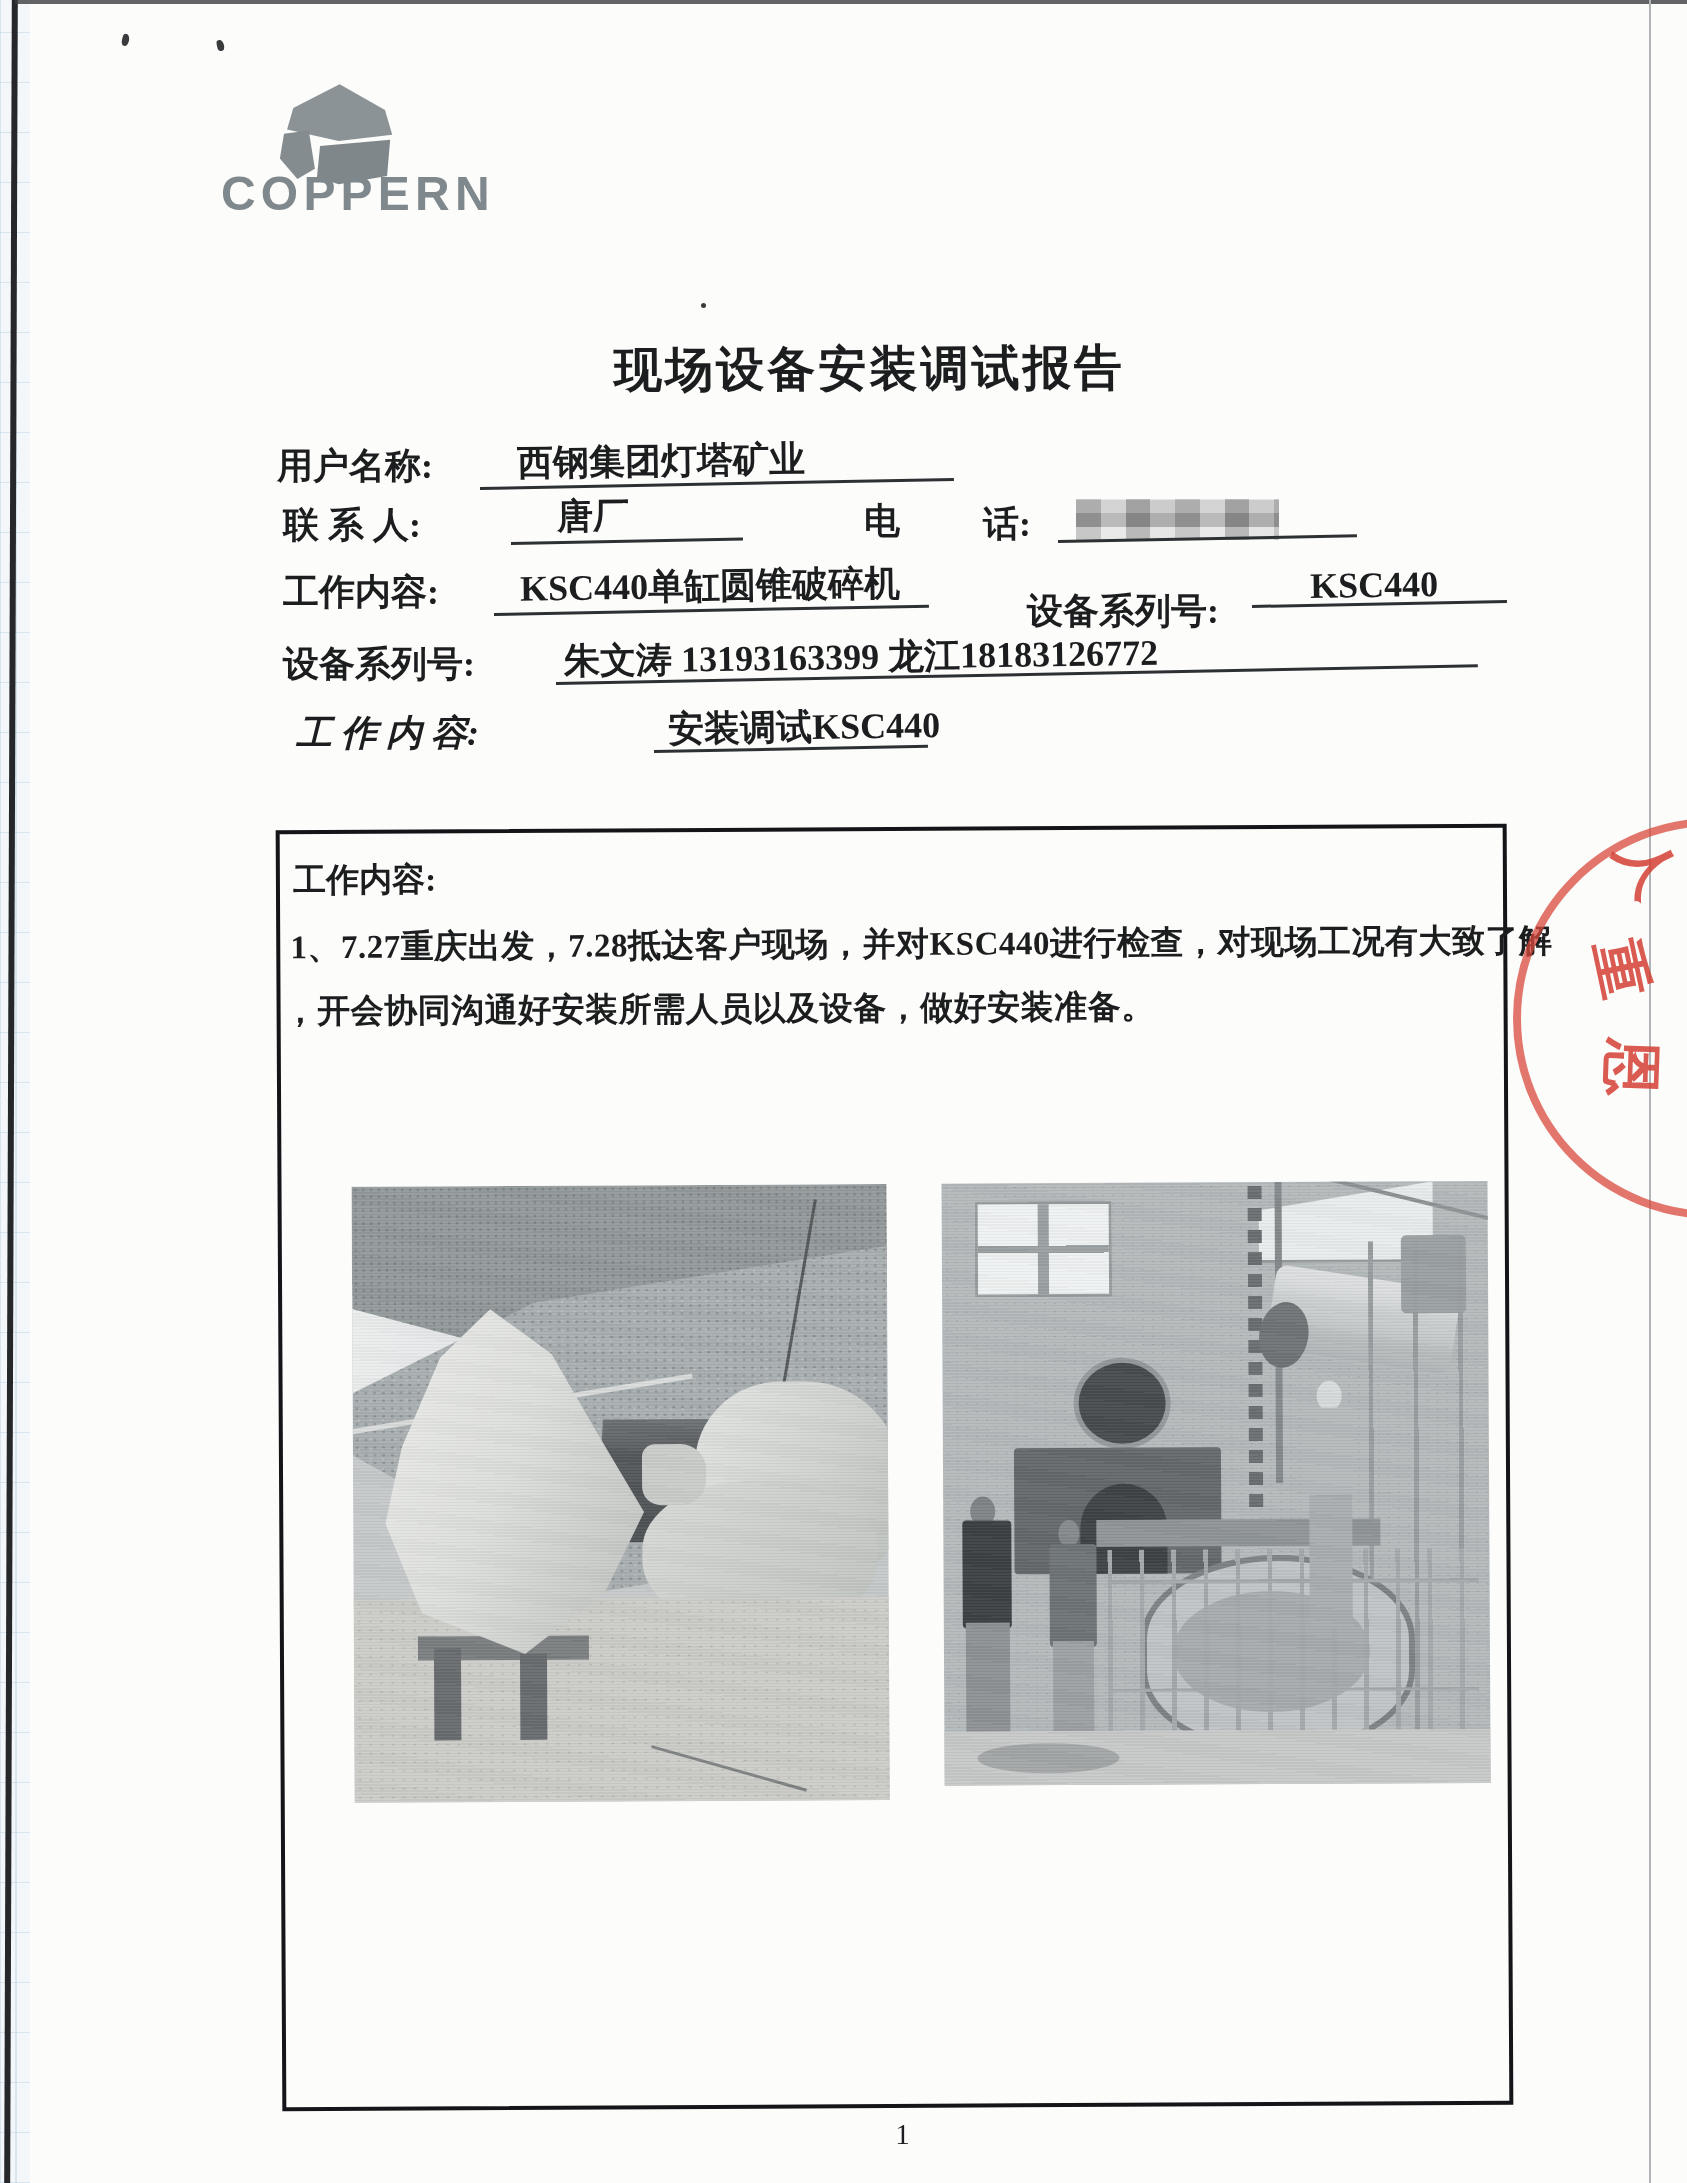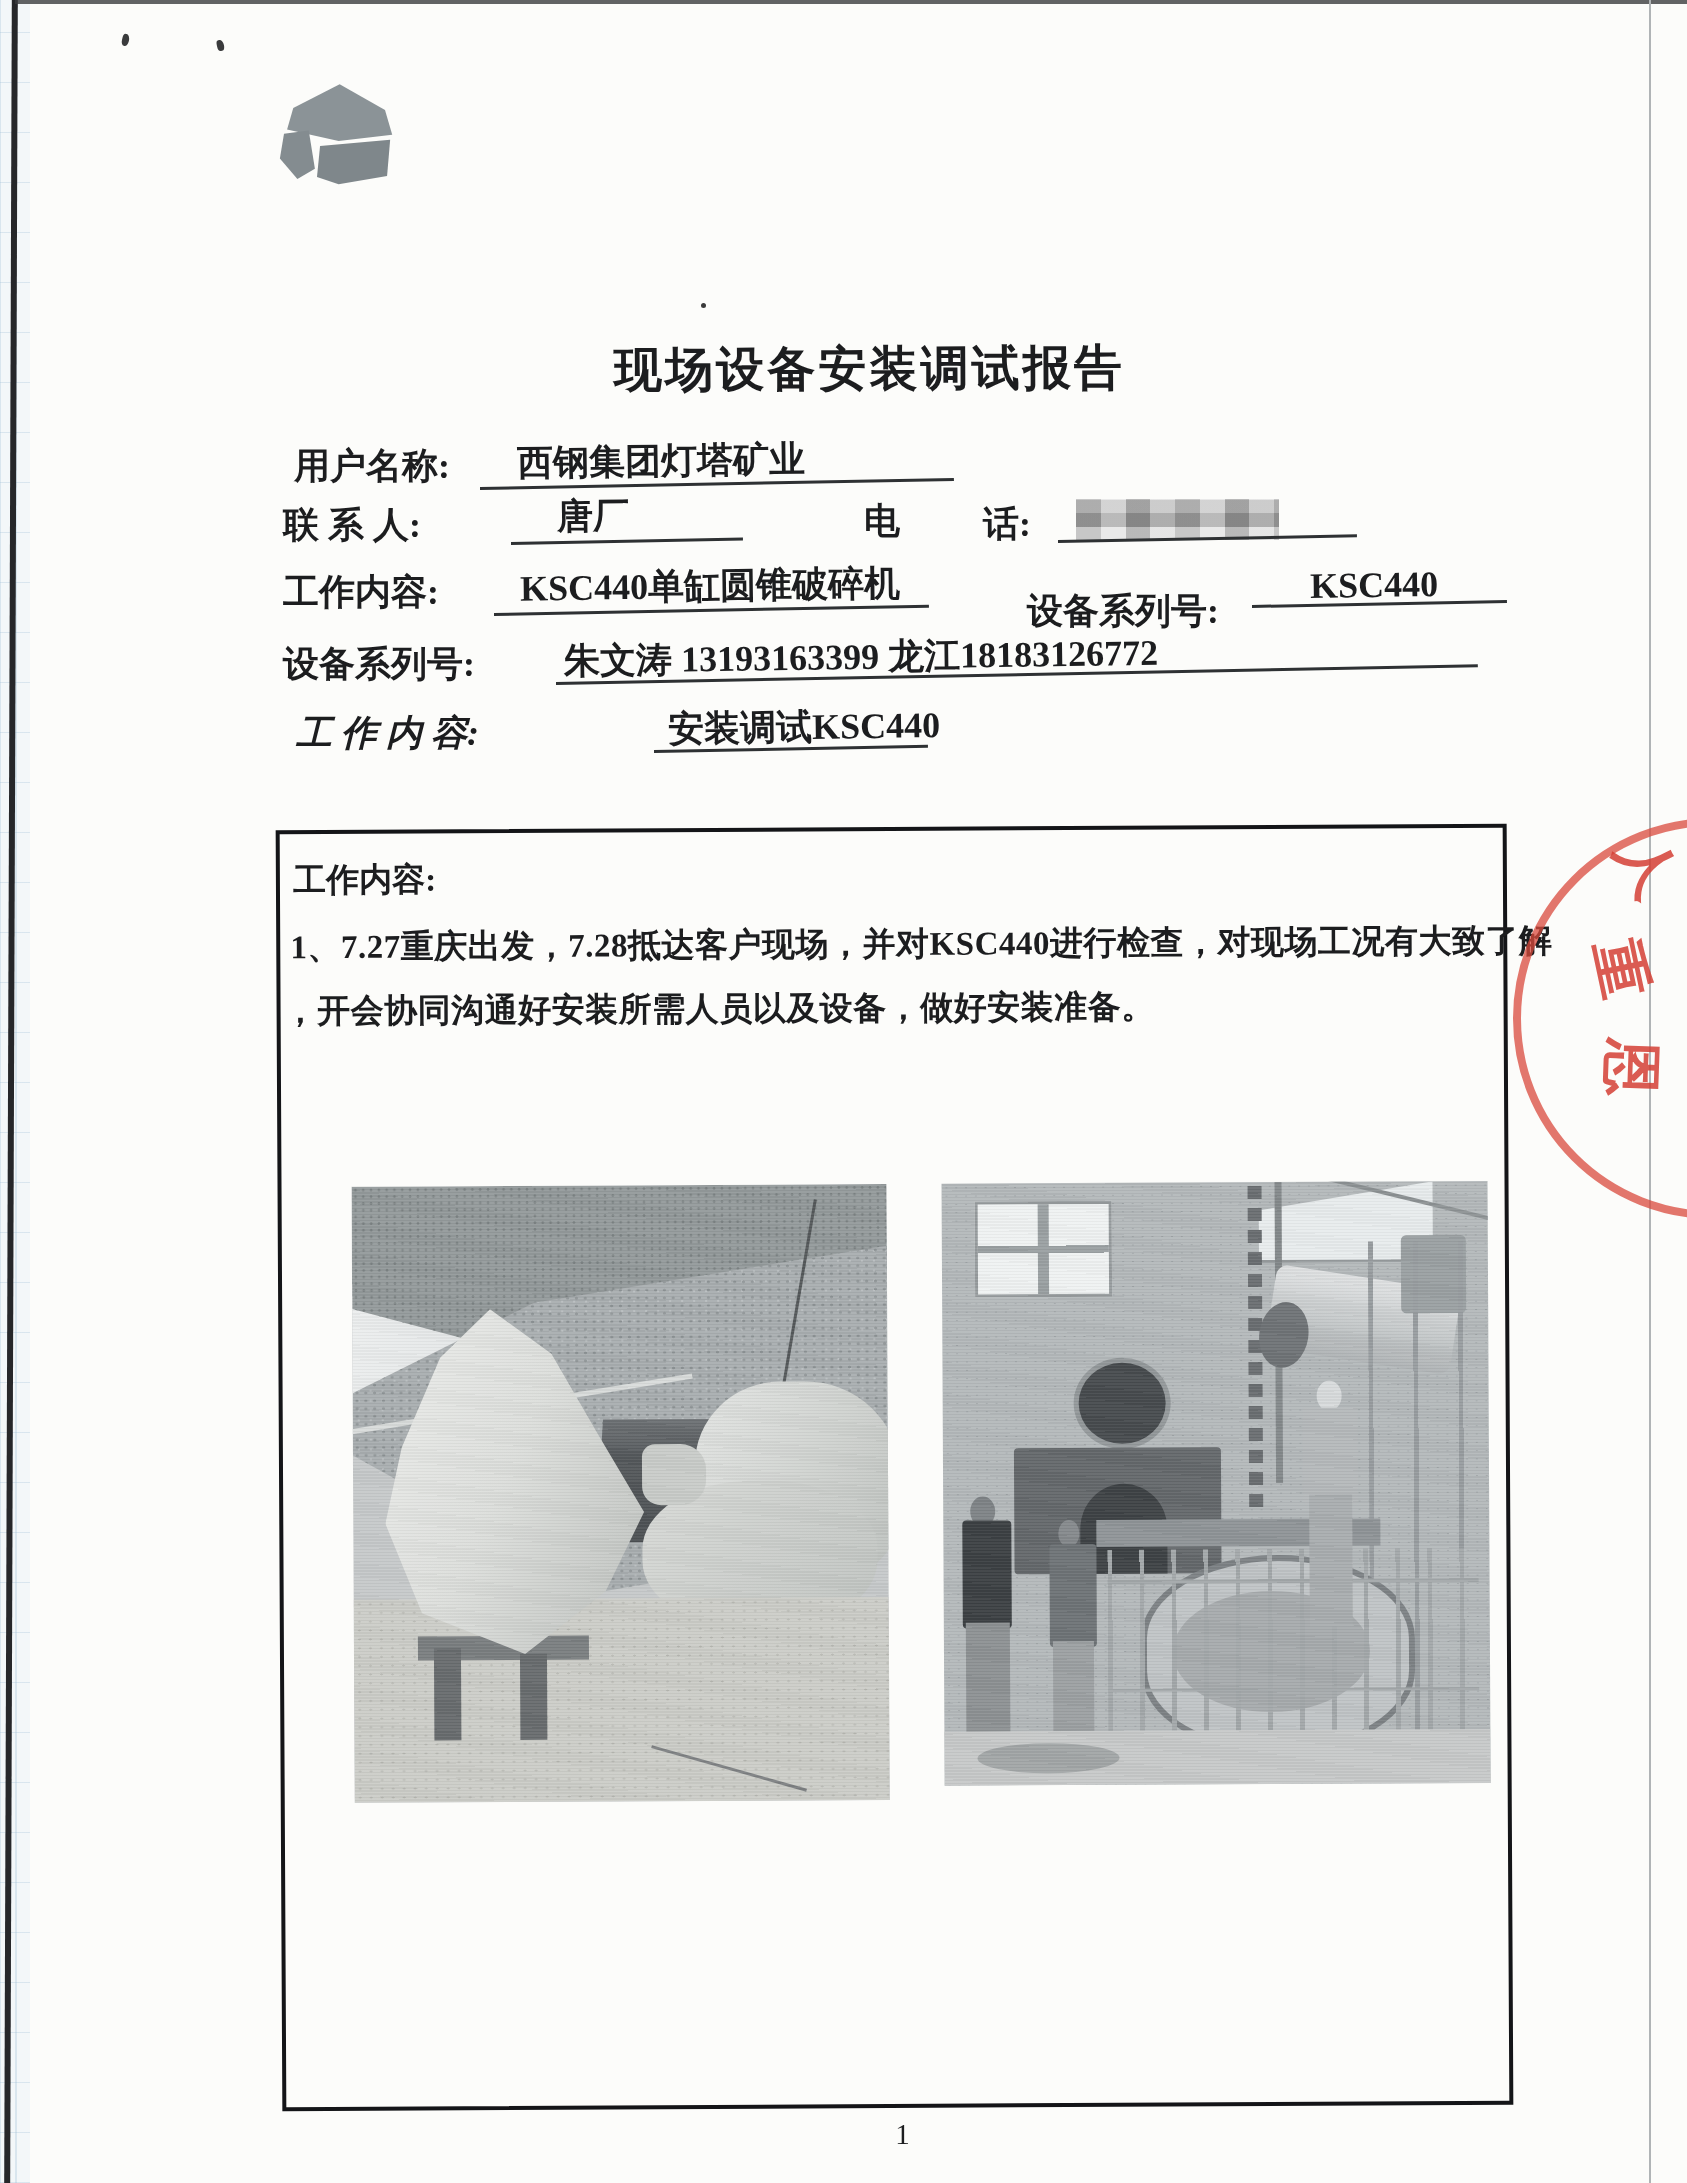--- a/index.html
+++ b/index.html
@@ -61,24 +61,25 @@
   <div class="abs speck" style="left:217px;top:40px;width:6.7px;height:11.4px;transform:rotate(-12deg);"></div>
   <div class="abs" style="left:701px;top:303px;width:5.2px;height:5.2px;border-radius:50%;background:#3a3a3a;"></div>
 
   <div class="abs" style="left:257px;top:78px;width:155px;height:134px;">
     <svg width="155" height="134" viewBox="0 0 300 260">
       <polygon points="70,58 160,12 248,62 262,110 158,122 58,100" fill="#8b9397"></polygon>
       <polygon points="52,108 100,102 112,176 78,196 44,156" fill="#848c90"></polygon>
       <polygon points="122,132 258,120 252,190 158,206 116,192" fill="#7f878b"></polygon>
     </svg>
   </div>
+  <div class="abs logo-word">COPPERN</div>
 
   <div class="abs title">现场设备安装调试报告</div>
 
-  <div class="abs flabel" style="left:294px;top:442px;text-align:right;">用户名称:</div>
+  <div class="abs flabel" style="left:277px;top:442px;text-align:right;">用户名称:</div>
   <div class="abs fvalue" style="left:517px;top:437px;transform:rotate(-.8deg);">西钢集团灯塔矿业</div>
   <div class="abs uline" style="left:480px;top:487px;width:474px;"></div>
 
   <div class="abs flabel" style="left:283px;top:501px;">联 系 人:</div>
   <div class="abs fvalue" style="left:557px;top:492px;transform:rotate(-.8deg);">唐厂</div>
   <div class="abs uline" style="left:511px;top:542px;width:232px;"></div>
   <div class="abs flabel" style="left:864px;top:497px;">电</div>
   <div class="abs flabel" style="left:983px;top:500px;">话:</div>
   <div class="abs mosaic" style="left:1076px;top:499px;width:203px;height:41px;"></div>
   <div class="abs uline" style="left:1058px;top:540px;width:299px;"></div>

